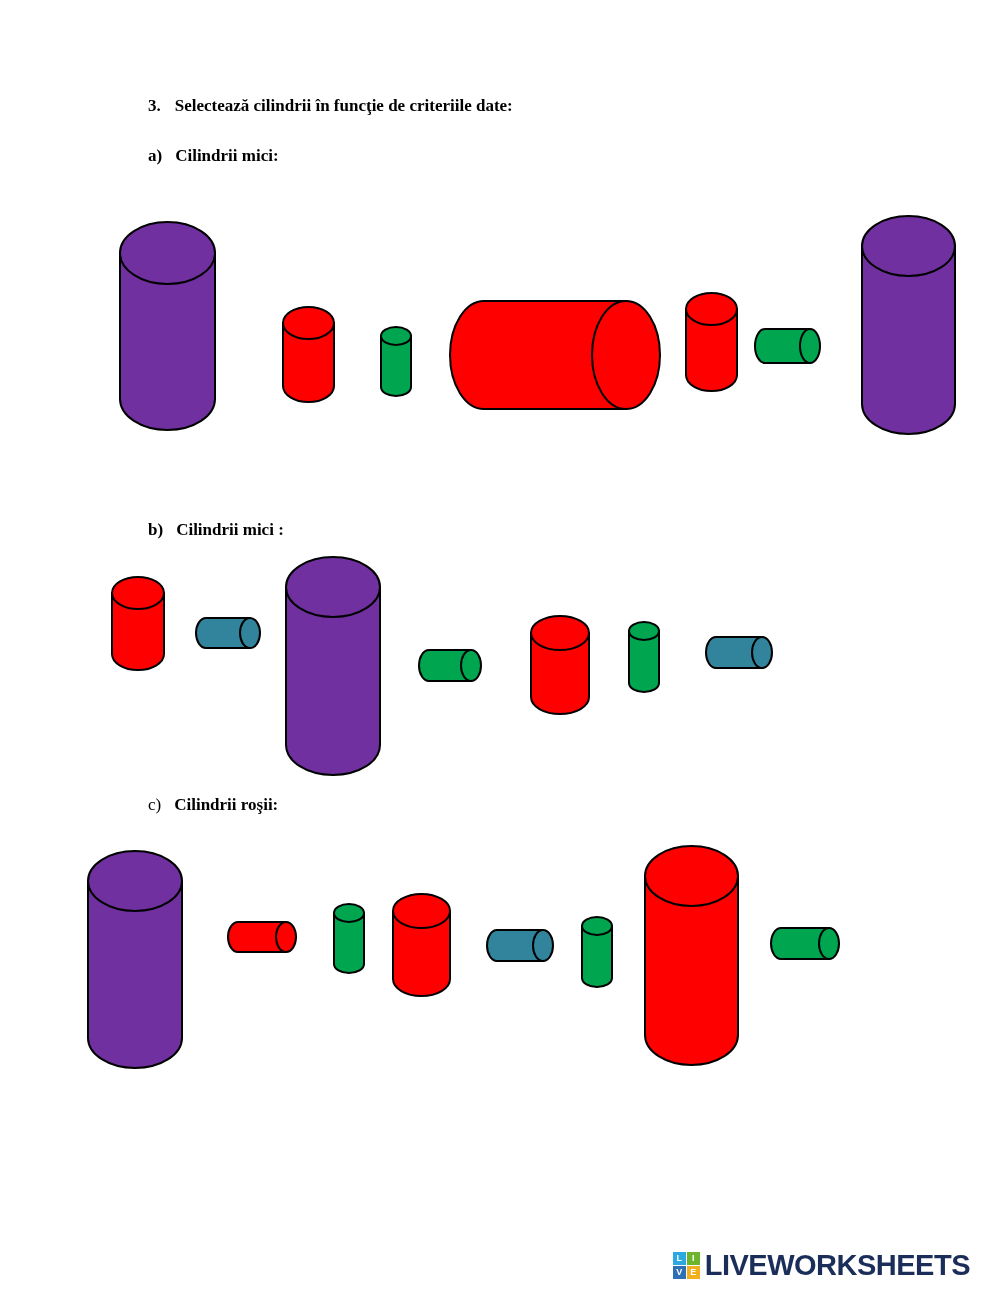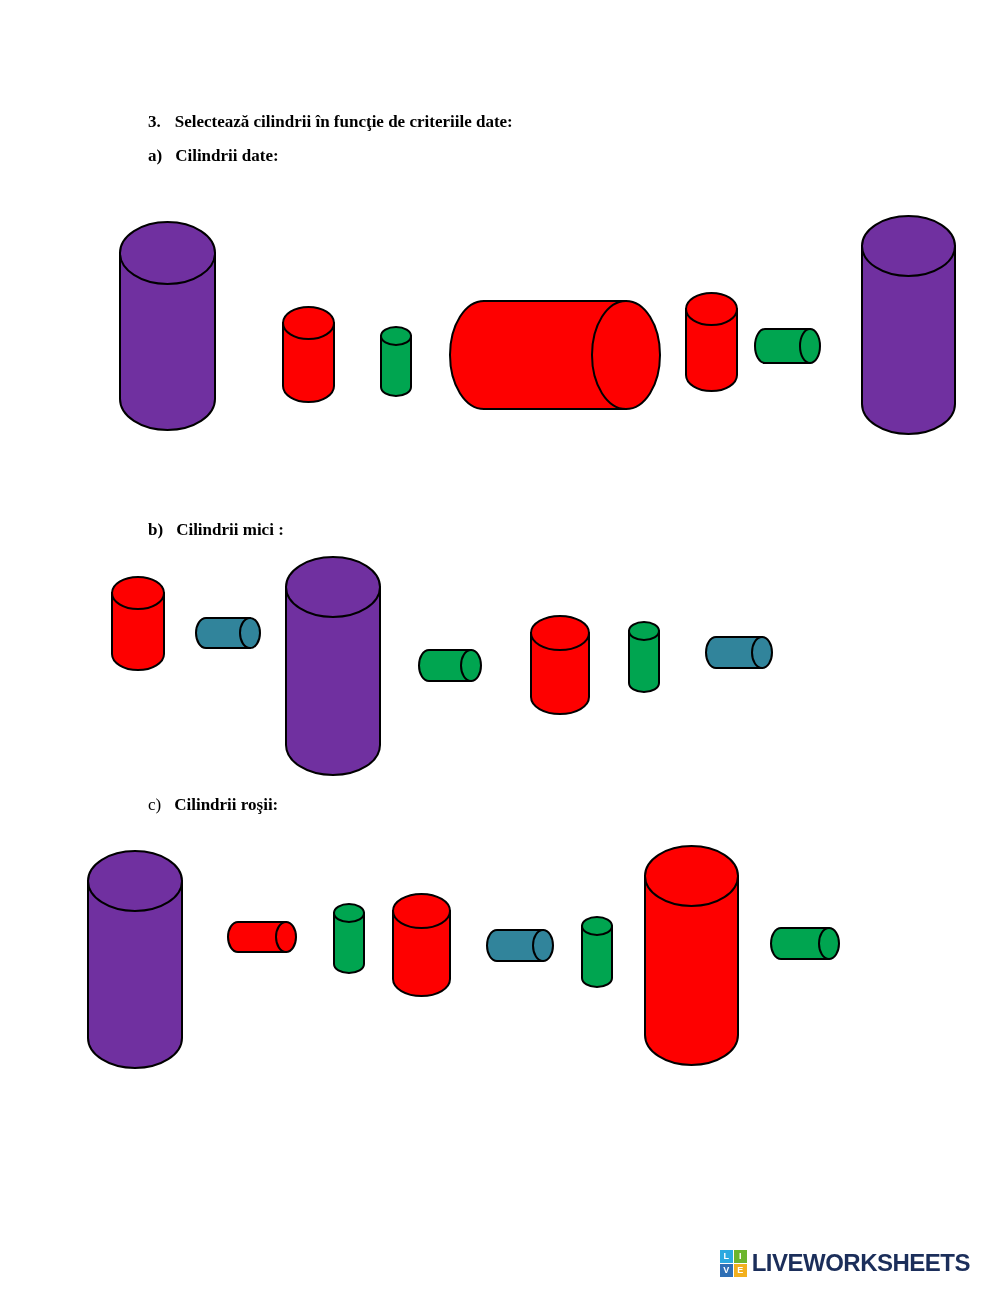--- a/index.html
+++ b/index.html
@@ -6,21 +6,21 @@
   .page{
     position:relative;
     width:1000px;
     height:1291px;
     background:#ffffff;
     overflow:hidden;
     font-family:"Liberation Serif", serif;
   }
   .question{
     position:absolute;
-    left:148px; top:112px;
+    left:148px; top:96px;
     font-size:17px;
     font-weight:bold;
     color:#000;
     white-space:nowrap;
   }
   .question .qnum{margin-right:14px;}
   .section-label{
     position:absolute;
     left:148px;
     font-size:17px;
@@ -64,37 +64,37 @@
   .logo-cell{
     display:flex;
     align-items:center;
     justify-content:center;
     color:#fff;
     font-size:9px;
     font-weight:bold;
     line-height:1;
   }
   .brand{
-    font-size:24px;
+    font-size:29px;
     font-weight:bold;
     letter-spacing:-0.5px;
     color:#1b2e5a;
   }
 </style>
 </head>
 <body>
 
 <div class="page">
 
   <div class="question">
     <span class="qnum">3.</span><span class="qtext">Selectează cilindrii în funcţie de criteriile date:</span>
   </div>
 
   <div class="section-label label-a">
-    <span class="prefix">a)</span><span>Cilindrii date:</span>
+    <span class="prefix">a)</span><span>Cilindrii mici:</span>
   </div>
   <div class="canvas">
       <svg width="99" height="212" viewBox="0 0 99 212" class="cyl" style="left: 118px; top: 220px;">
         <g transform="translate(2,2)" fill="#7030A0" stroke="#000000" stroke-width="2" stroke-linejoin="round">
           <path d="M 0 31 L 0 177 A 47.5 31 0 0 0 95 177 L 95 31 Z"></path>
           <ellipse cx="47.5" cy="31" rx="47.5" ry="31"></ellipse>
         </g>
       </svg>
       <svg width="55" height="99" viewBox="0 0 55 99" class="cyl" style="left: 281px; top: 305px;">
         <g transform="translate(2,2)" fill="#FE0000" stroke="#000000" stroke-width="2" stroke-linejoin="round">

